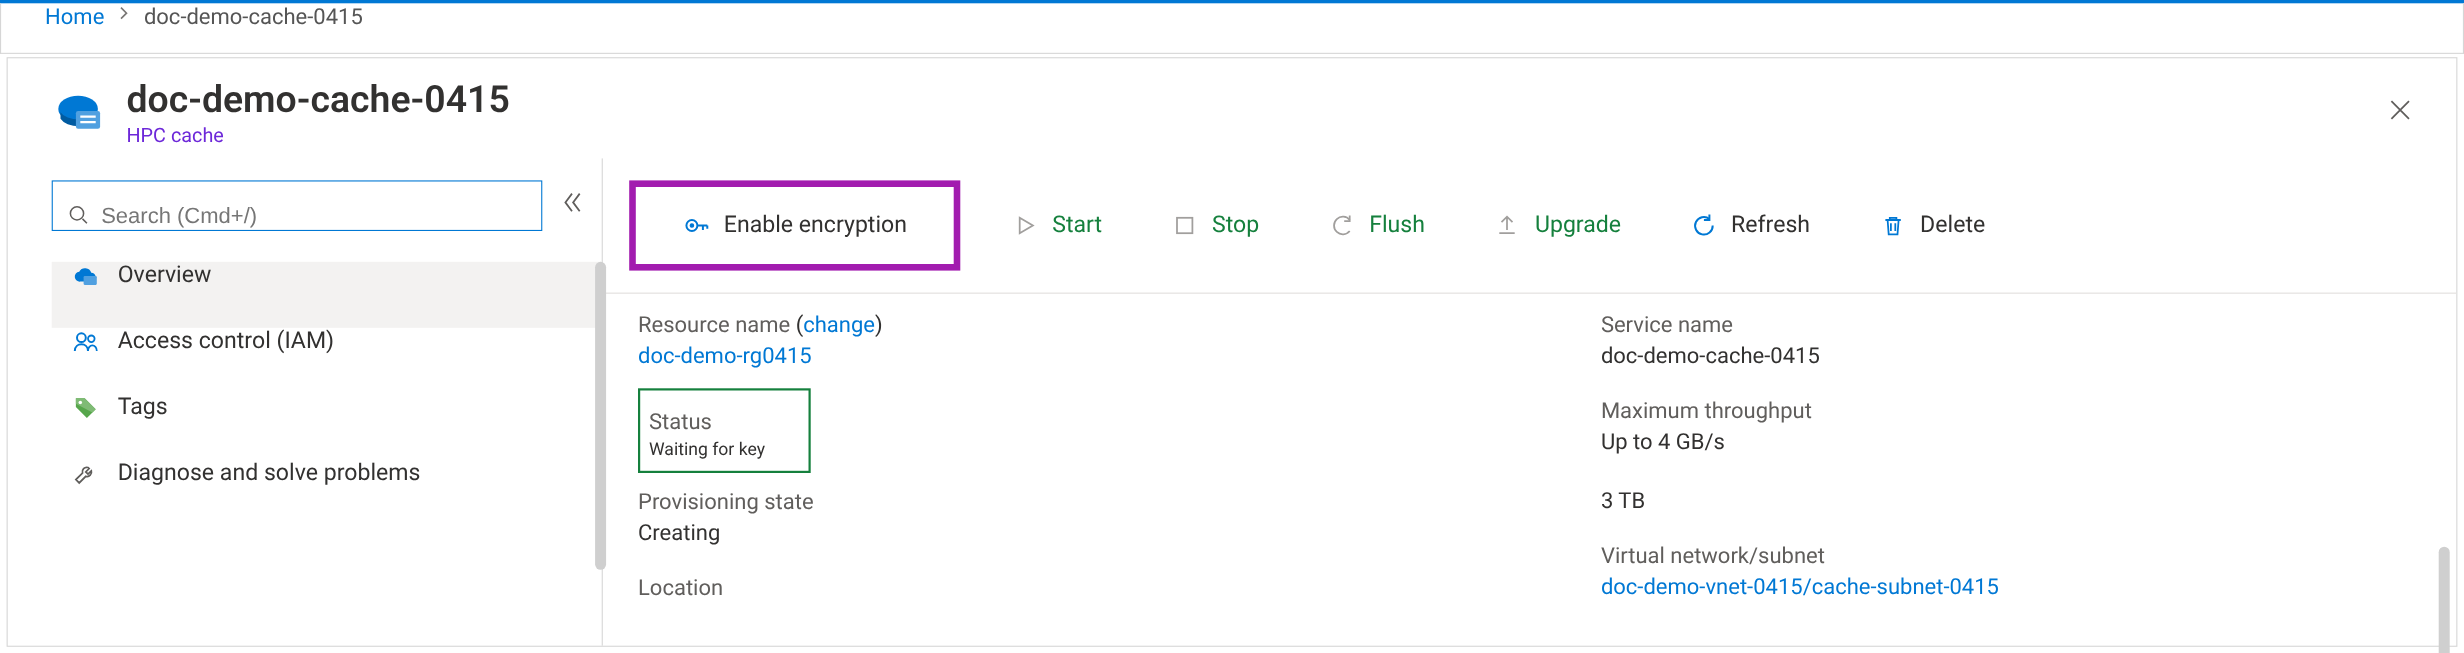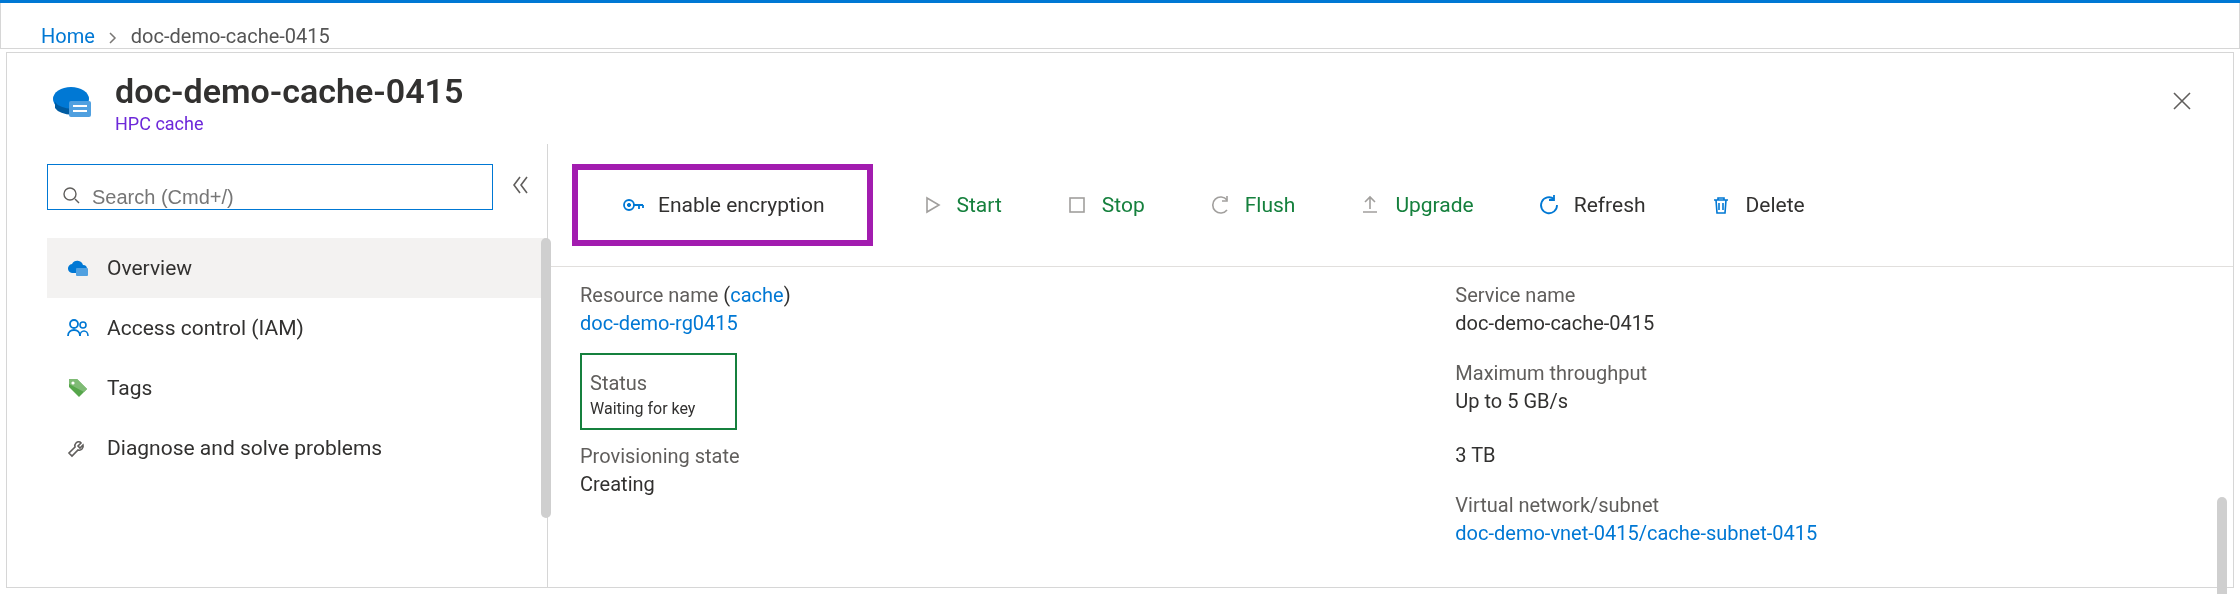--- a/index.html
+++ b/index.html
@@ -7,21 +7,21 @@
   a { color: #0078d4; text-decoration: none; }
 
   .topbar { height: 3px; background: #0078d4; }
 
   
   .breadcrumb-row {
     border: 1px solid #d6d6d6;
     border-top: none;
     height: 46px;
     display: flex;
-    align-items: flex-end;
+    align-items: flex-start;
     padding: 0 40px;
     gap: 12px;
     font-size: 20px;
   }
   .breadcrumb-sep { color: #797775; font-size: 16px; }
   .crumb-current { color: #555; }
 
   
   .panel {
     margin: 3px 6px 6px 6px;
@@ -67,21 +67,21 @@
     border: none; outline: none; flex: 1; font-size: 20px; color: #323130; background: transparent;
   }
   .search-box input::placeholder { color: #767676; }
   .collapse-chevrons { color: #605e5c; font-size: 22px; letter-spacing: -8px; cursor: pointer; }
 
   .nav { margin-top: 28px; display: flex; flex-direction: column; }
   .nav-scroll { position: relative; }
   .nav-item {
     height: 60px;
     display: flex;
-    align-items: center;
+    align-items: flex-start;
     gap: 16px;
     padding-left: 18px;
     font-size: 21px;
     color: #323130;
     cursor: pointer;
   }
   .nav-item.selected { background: #f3f2f1; }
   .nav-item .nav-icon { width: 26px; height: 26px; display: flex; align-items: center; justify-content: center; }
   .nav-scrollbar {
     position: absolute; right: -4px; top: 0; width: 10px; height: 280px; background: #cfcfcf; border-radius: 5px;
@@ -307,47 +307,50 @@
           </span>
           <span>Delete</span>
         </div>
       </div>
 
       <div class="details">
         <div class="col">
           <div class="kv">
             <div class="k">
               <span>Resource name</span>
-              <span class="paren"> (</span><a href="#">cache</a><span class="paren">)</span>
+              <span class="paren"> (</span><a href="#">change</a><span class="paren">)</span>
             </div>
             <div class="v link"><a href="#">doc-demo-rg0415</a></div>
           </div>
 
           <div>
             <div class="status-box">
               <div class="k">Status</div>
               <div class="v">Waiting for key</div>
             </div>
           </div>
 
           <div class="kv">
             <div class="k">Provisioning state</div>
             <div class="v">Creating</div>
           </div>
 
+          <div class="kv">
+            <div class="k">Location</div>
+          </div>
         </div>
 
         <div class="col right">
           <div class="kv">
             <div class="k">Service name</div>
             <div class="v">doc-demo-cache-0415</div>
           </div>
           <div class="kv">
             <div class="k">Maximum throughput</div>
-            <div class="v">Up to 5 GB/s</div>
+            <div class="v">Up to 4 GB/s</div>
           </div>
           <div class="kv">
             <div class="v">3 TB</div>
           </div>
           <div class="kv">
             <div class="k">Virtual network/subnet</div>
             <div class="v link"><a href="#">doc-demo-vnet-0415/cache-subnet-0415</a></div>
           </div>
         </div>
 

